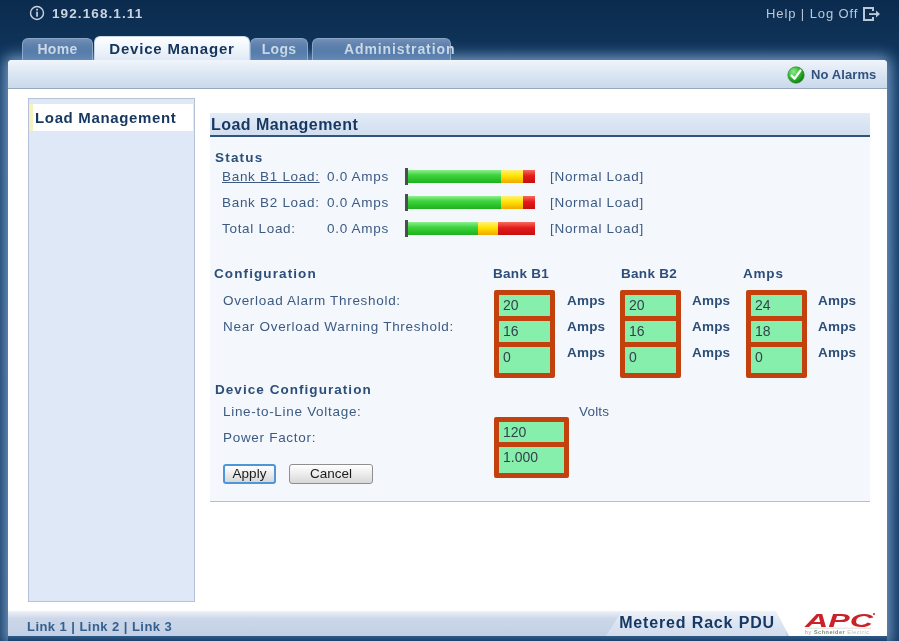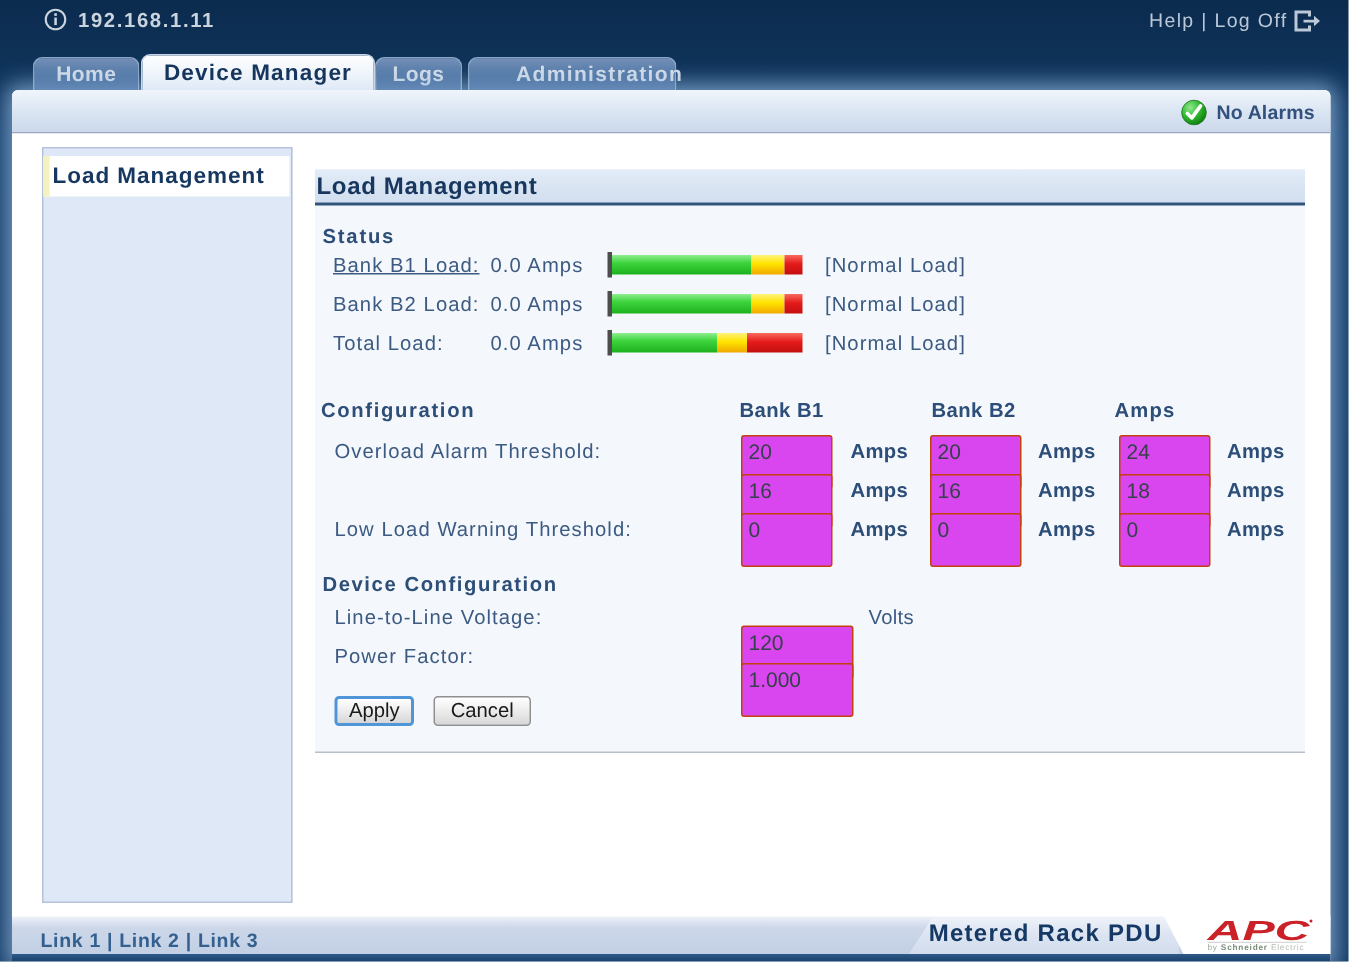--- a/index.html
+++ b/index.html
@@ -50,29 +50,29 @@
 .shead { position:absolute; font-size:13.5px; font-weight:bold; color:#2d4e78; letter-spacing:0.3px; }
 .lbl { position:absolute; font-size:13.5px; color:#3c5a82; letter-spacing:0.7px; white-space:nowrap; }
 
 .bar { position:absolute; height:13px; }
 .tick { position:absolute; width:3px; height:17px; background:#4d4d4d; top:-2px; left:-3px; }
 .seg { position:absolute; top:0; height:13px; }
 .seg.g { background:linear-gradient(180deg,#8fee8f 0%,#3ed43e 40%,#1db21d 100%); }
 .seg.y { background:linear-gradient(180deg,#fff27a 0%,#ffe400 45%,#f0a800 100%); }
 .seg.r { background:linear-gradient(180deg,#f86a5e 0%,#e41b1b 45%,#c40f0f 100%); }
 
-.ibox { position:absolute; width:61px; height:36px; background:#d946ef; border:1px solid #c2410c; border-radius:2px;
+.ibox { position:absolute; width:61px; height:36px; background:#86efac; border:5px solid #c2410c; border-radius:2px;
   font-size:14px; color:#36414c; padding:2px 0 0 4px; line-height:17px; }
 .ibox.wide { width:75px;margin-top:16px; }
 .unit { position:absolute; font-size:13.5px; font-weight:bold; color:#2d4e78; letter-spacing:0.2px; }
 
 .btn { position:absolute; height:20px; border-radius:3px; font-size:13.5px; color:#1a1a1a; text-align:center;
   background:linear-gradient(180deg,#ffffff 0%,#ececec 50%,#d7d7d7 100%); }
 .btn.apply { left:13px; top:351px; width:53px; border:2px solid #4f96d8; line-height:16px; }
-.btn.cancel { left:79px; top:351px; width:65px; border:1px solid #8f8f8f; line-height:18px; }
+.btn.cancel { left:79px; top:351px; width:84px; border:1px solid #8f8f8f; line-height:18px; }
 
 .footer { position:absolute; left:0; top:551px; width:879px; height:25px;
   background:linear-gradient(180deg,#eef2f9 0%,#ccd7e9 30%,#c2cfe4 100%); }
 .flinks { position:absolute; left:19px; top:8px; font-size:13px; font-weight:bold; color:#34608f; letter-spacing:0.45px; }
 .wedge { position:absolute; left:598px; top:0; width:180px; height:25px;
   background:linear-gradient(180deg,#eff3f9 0%,#dde5f2 45%,#d2dcec 100%);
   clip-path:polygon(16px 0, 100% 0, 100% 100%, 0 100%); }
 .ftitle { position:absolute; left:600px; top:3px; width:167px; text-align:right; font-size:16px; font-weight:bold; color:#153964; letter-spacing:0.85px; }
 .apcbox { position:absolute; left:767px; top:-2px; width:112px; height:27px; background:#ffffff;
   clip-path:polygon(0px 0, 112px 0, 112px 27px, 14px 27px); }
@@ -165,28 +165,28 @@
       <div class="shead" style="left:533px; top:153px; letter-spacing:0.8px;">Amps</div>
 
       <div class="lbl" style="left:13px; top:180px;">Overload Alarm Threshold:</div>
       <div class="ibox" style="left:284px; top:177px;">20</div>
       <div class="unit" style="left:357px; top:180px;">Amps</div>
       <div class="ibox" style="left:410px; top:177px;">20</div>
       <div class="unit" style="left:482px; top:180px;">Amps</div>
       <div class="ibox" style="left:536px; top:177px;">24</div>
       <div class="unit" style="left:608px; top:180px;">Amps</div>
 
+      <div class="lbl" style="left:13px; top:206px;">Near Overload Warning Threshold:</div>
       <div class="ibox" style="left:284px; top:203px;">16</div>
       <div class="unit" style="left:357px; top:206px;">Amps</div>
       <div class="ibox" style="left:410px; top:203px;">16</div>
       <div class="unit" style="left:482px; top:206px;">Amps</div>
       <div class="ibox" style="left:536px; top:203px;">18</div>
       <div class="unit" style="left:608px; top:206px;">Amps</div>
 
-      <div class="lbl" style="left:13px; top:232px;">Low Load Warning Threshold:</div>
       <div class="ibox" style="left:284px; top:229px;">0</div>
       <div class="unit" style="left:357px; top:232px;">Amps</div>
       <div class="ibox" style="left:410px; top:229px;">0</div>
       <div class="unit" style="left:482px; top:232px;">Amps</div>
       <div class="ibox" style="left:536px; top:229px;">0</div>
       <div class="unit" style="left:608px; top:232px;">Amps</div>
 
       <div class="shead" style="left:5px; top:269px; letter-spacing:1.05px;">Device Configuration</div>
       <div class="lbl" style="left:13px; top:291px;">Line-to-Line Voltage:</div>
       <div class="ibox wide" style="left:284px; top:288px;">120</div>

